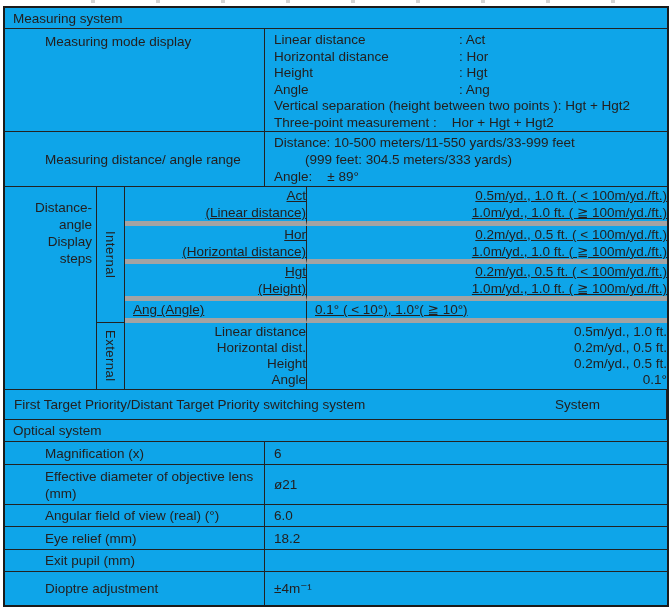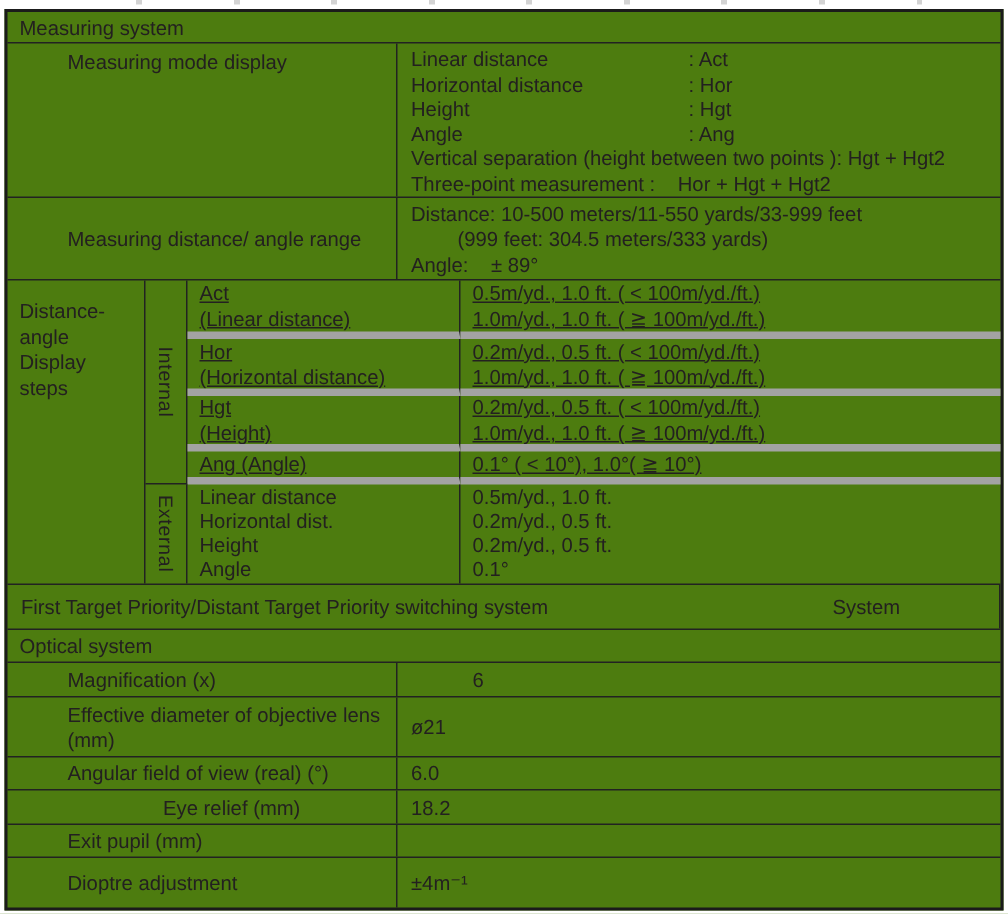--- a/index.html
+++ b/index.html
@@ -19,42 +19,42 @@
     background: repeating-linear-gradient(90deg,
       transparent 0 61px, #c8c8c8 61px 65px);
     opacity: .8;
   }
 
   .spec-table {
     position: absolute; left: 3px; top: 6px;
     width: 666px; height: 601px;
     border: 2px solid #1b1b1b;
     display: flex; flex-direction: column;
-    background: #4d7c0f;
+    background: #0ea5e9;
   }
   .trow { display: flex; flex-direction: row; border-bottom: 1px solid #222; }
   .trow:last-child { border-bottom: none; flex: 1; }
 
   .cell { overflow: hidden; }
   .lcell { border-right: 1px solid #222; padding-left: 8px; }
   .vcenter { display: flex; align-items: center; }
   .preline { white-space: pre-wrap; }
 
   
   .r-header1   { height: 21px; }
   .r-mode      { height: 103px; }
   .r-range     { height: 55px; }
-  .r-steps     { height: 203px; }
+  .r-steps     { height: 203px; text-align: right; }
   .r-system    { height: 30px; }
   .r-header2   { height: 22px; }
   .r-type      { height: 22px; }
-  .r-mag       { height: 23px; gap: 41px; }
+  .r-mag       { height: 23px; }
   .r-eff       { height: 40px; }
   .r-afov      { height: 22px; }
-  .r-eye       { height: 23px; text-align: center; }
+  .r-eye       { height: 23px; }
   .r-exit      { height: 22px; }
 
   .col-260 { width: 260px; flex: 0 0 260px; padding-left: 40px; }
   .col-120 { width: 120px; flex: 0 0 120px; }
   .grow { flex: 1; min-width: 0; }
 
   
   .section-header { display: flex; align-items: center; padding-left: 8px; }
 
   

